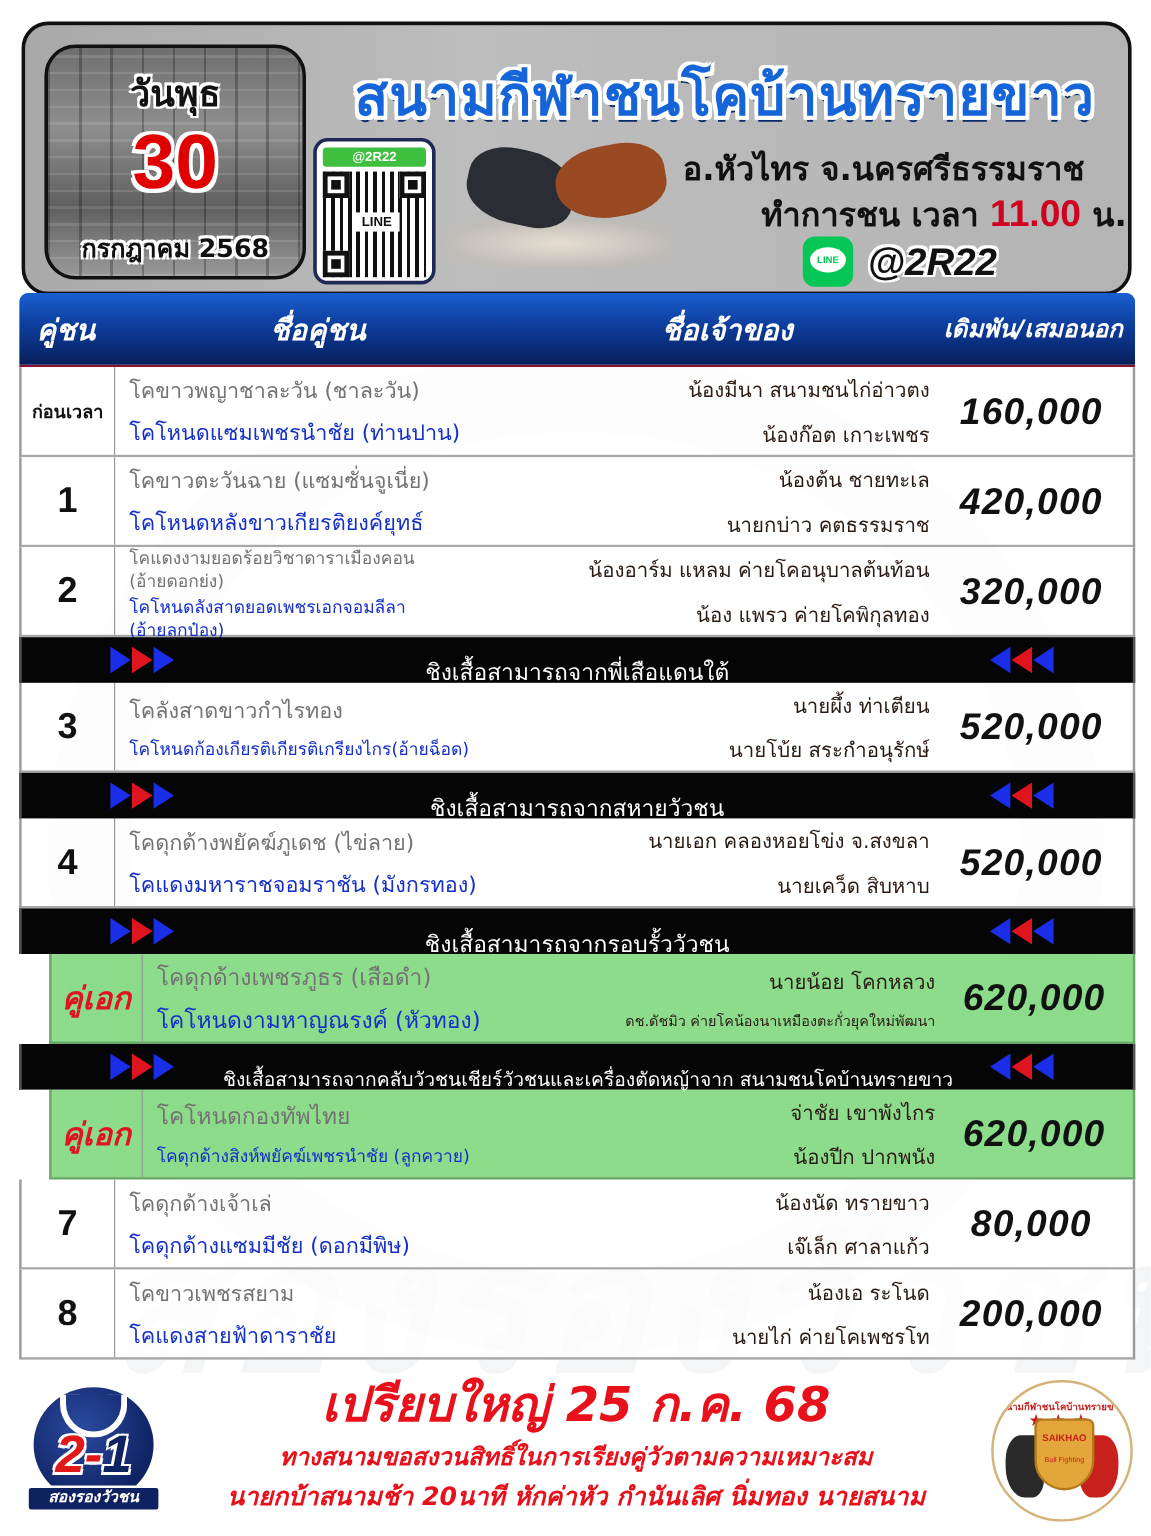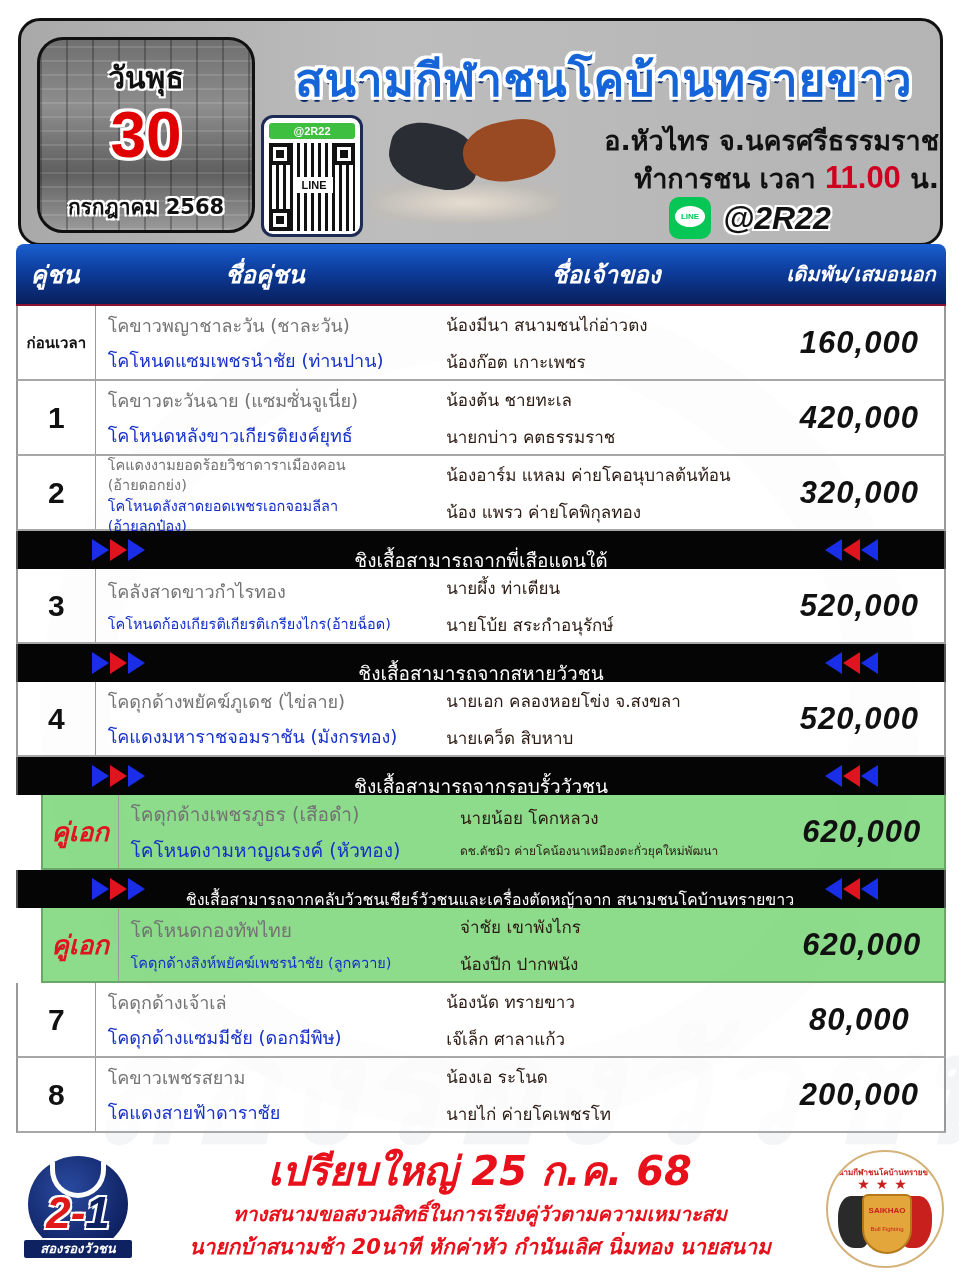--- a/index.html
+++ b/index.html
@@ -28,21 +28,21 @@
       repeating-linear-gradient(0deg, rgba(255,255,255,0.8) 0 3px, transparent 3px 6px); }
   .qr-card .finder { position: absolute; width: 22px; height: 22px; border: 4px solid #111; background: #fff; }
   .qr-card .finder::after { content: ""; position: absolute; left: 3px; top: 3px; width: 8px; height: 8px; background: #111; }
   .qr-card .qr-line { position: absolute; left: 26px; top: 34px; width: 38px; height: 16px; background: #fff; color: #111; font-size: 11px; font-weight: bold; text-align: center; line-height: 16px; font-family: "Liberation Sans", sans-serif; }
 
   .bulls { position: absolute; left: 350px; top: 92px; width: 190px; height: 110px; }
   .bulls .sand { position: absolute; left: 0; bottom: 0; width: 100%; height: 40px; background: radial-gradient(ellipse at center, #e6ddd0 0%, rgba(200,190,175,0.3) 70%, transparent 100%); }
   .bulls .bull-black { position: absolute; left: 18px; top: 12px; width: 90px; height: 62px; background: #2a2d33; border-radius: 40% 50% 35% 45%; transform: rotate(12deg); }
   .bulls .bull-brown { position: absolute; left: 92px; top: 8px; width: 92px; height: 60px; background: #9a4a22; border-radius: 45% 40% 40% 50%; transform: rotate(-10deg); }
 
-  .loc { position: absolute; left: 548px; top: 98px; width: 370px; text-align: right; font-size: 27px; font-weight: bold; color: #111; white-space: nowrap; }
+  .loc { position: absolute; left: 548px; top: 98px; width: 370px; text-align: left; font-size: 27px; font-weight: bold; color: #111; white-space: nowrap; }
   .time-line { position: absolute; left: 548px; top: 136px; width: 370px; text-align: right; font-size: 27px; font-weight: bold; color: #111; white-space: nowrap; }
   .time-line .time { color: #d00020; font-family: "Liberation Sans", sans-serif; font-size: 31px; }
   .line-id { position: absolute; left: 648px; top: 176px; height: 42px; display: flex; align-items: center; }
   .line-id .line-icon { width: 42px; height: 42px; background: #06c755; border-radius: 10px; position: relative; }
   .line-id .line-icon .bubble { position: absolute; left: 6px; top: 9px; width: 30px; height: 21px; background: #fff; border-radius: 50%; color: #06c755; font-size: 8px; font-weight: bold; text-align: center; line-height: 21px; font-family: "Liberation Sans", sans-serif; }
   .line-id .handle { margin-left: 12px; font-size: 32px; font-weight: bold; font-style: italic; color: #111; font-family: "Liberation Sans", sans-serif; text-shadow: -2px -2px 0 #fff, 2px -2px 0 #fff, -2px 2px 0 #fff, 2px 2px 0 #fff; }
 
   
   .table { position: absolute; left: 16px; top: 244px; width: 930px; z-index: 2; }
   .thead { height: 62px; background: linear-gradient(180deg, #1a5fd0 0%, #0d3d9c 45%, #081f5c 100%); border-radius: 8px 8px 0 0; display: flex; align-items: center; color: #fff; font-weight: bold; font-style: italic; border-bottom: 2px solid #8a1430; }
@@ -54,21 +54,21 @@
   .row { display: flex; height: 75px; border-left: 2px solid #999; border-right: 2px solid #999; border-bottom: 2px solid #a8a8a8; background: rgba(255,255,255,0.78); }
   .row.green { background: rgba(120,214,120,0.85); border-color: #6aa86a; margin-left: 25px; }
   .row .c-no { width: 78px; border-right: 1px solid #9a9a9a; display: flex; align-items: center; justify-content: center; font-size: 30px; font-weight: bold; color: #111; font-family: "Liberation Sans", sans-serif; }
   .row .c-no.small { font-size: 15px; font-family: "DejaVu Sans", sans-serif; }
   .row .c-no.red { color: #e0141e; font-size: 26px; font-style: italic; font-family: "DejaVu Sans", sans-serif; }
   .row .c-names { width: 342px; padding-left: 12px; display: flex; flex-direction: column; justify-content: center; gap: 6px; font-size: 18px; white-space: nowrap; }
   .row .c-names .n1 { color: #737373; }
   .row .c-names .n2 { color: #1530c8; }
   .row .c-names.sm { font-size: 14.5px; gap: 2px; }
   .row .c-names .sub { text-align: left; padding-right: 30px; line-height: 14px; }
-  .row .c-owners { width: 340px; padding-left: 10px; display: flex; flex-direction: column; justify-content: center; gap: 10px; font-size: 17px; color: #2a1a12; white-space: nowrap; }
+  .row .c-owners { width: 340px; padding-left: 10px; display: flex; flex-direction: column; justify-content: center; gap: 10px; font-size: 17px; color: #2a1a12; white-space: nowrap; align-items: flex-end; }
   .row .c-owners .tiny { font-size: 12px; }
   .row .c-bet { width: 170px; display: flex; align-items: center; justify-content: center; font-size: 31px; font-weight: bold; font-style: italic; color: #111; font-family: "Liberation Sans", sans-serif; letter-spacing: 1px; }
 
   .banner { height: 38px; background: #050505; display: flex; align-items: center; position: relative; border-left: 2px solid #555; border-right: 2px solid #555; }
   .banner .title-text { position: absolute; left: 0; width: 100%; text-align: center; color: #fff; font-size: 19px; white-space: nowrap; margin-top: 20px; }
   .banner .title-text.small { font-size: 16px; }
   .arrows { position: absolute; top: 8px; display: flex; gap: 1px; }
   .arrows.left { left: 74px; }
   .arrows.right { right: 66px; }
   .tri-r { width: 0; height: 0; border-top: 11px solid transparent; border-bottom: 11px solid transparent; border-left: 17px solid #1a2ee8; }
@@ -88,21 +88,21 @@
   .promo { position: absolute; left: 160px; top: 4px; width: 640px; text-align: center; color: #e8101a; font-weight: bold; font-style: italic; }
   .promo .big { font-size: 40px; line-height: 54px; }
   .promo .l2 { font-size: 20px; line-height: 32px; }
   .promo .l3 { font-size: 21px; line-height: 34px; }
 
   .logo-right { position: absolute; left: 826px; top: 10px; width: 118px; height: 118px; border-radius: 50%; border: 2px solid #d4b27a; background: #fff; overflow: hidden; }
   .logo-right .arc-text { position: absolute; left: 0; top: 14px; width: 100%; text-align: center; font-size: 8px; color: #c8201c; font-weight: bold; }
   .logo-right .stars { position: absolute; left: 0; top: 24px; width: 100%; text-align: center; color: #c8201c; font-size: 14px; letter-spacing: 6px; }
   .logo-right .bull-l { position: absolute; left: 10px; top: 44px; width: 32px; height: 52px; background: #2a2a2a; border-radius: 40% 10% 30% 50%; }
   .logo-right .bull-r { position: absolute; right: 10px; top: 44px; width: 32px; height: 52px; background: #c8201c; border-radius: 10% 40% 50% 30%; }
-  .logo-right .shield { position: absolute; left: 34px; top: 42px; width: 50px; height: 60px; background: #e2a63a; border-radius: 6px 6px 25px 25px; border: 2px solid #b47a1a; }
+  .logo-right .shield { position: absolute; left: 34px; top: 30px; width: 50px; height: 60px; background: #e2a63a; border-radius: 6px 6px 25px 25px; border: 2px solid #b47a1a; }
   .logo-right .shield .s1 { position: absolute; top: 10px; width: 100%; text-align: center; font-size: 8px; color: #c8201c; font-weight: bold; font-family: "Liberation Sans", sans-serif; }
   .logo-right .shield .s2 { position: absolute; top: 30px; width: 100%; text-align: center; font-size: 6px; color: #c8201c; font-family: "Liberation Sans", sans-serif; }
 </style>
 </head>
 <body>
 
 <div class="watermark">
   <div class="ring"></div>
   <div class="wm-text">สองรองวัวชน</div>
 </div>

